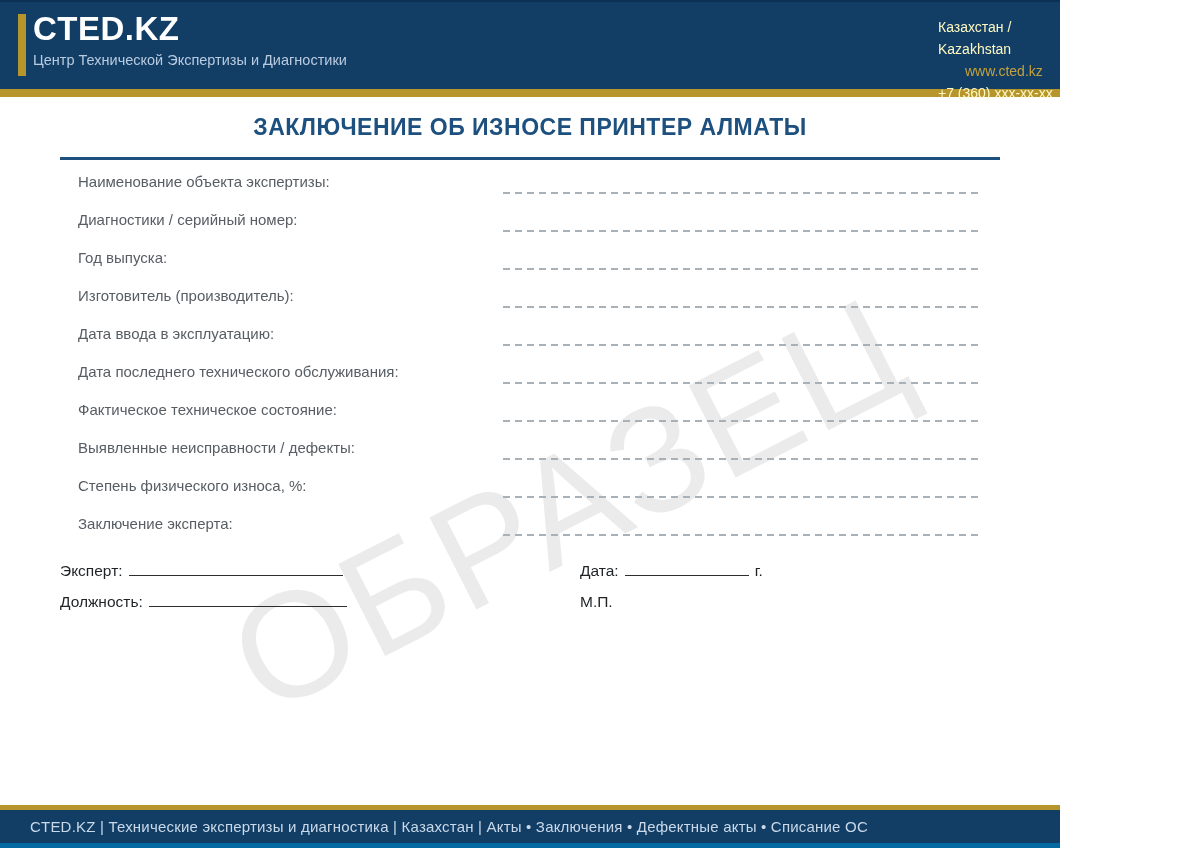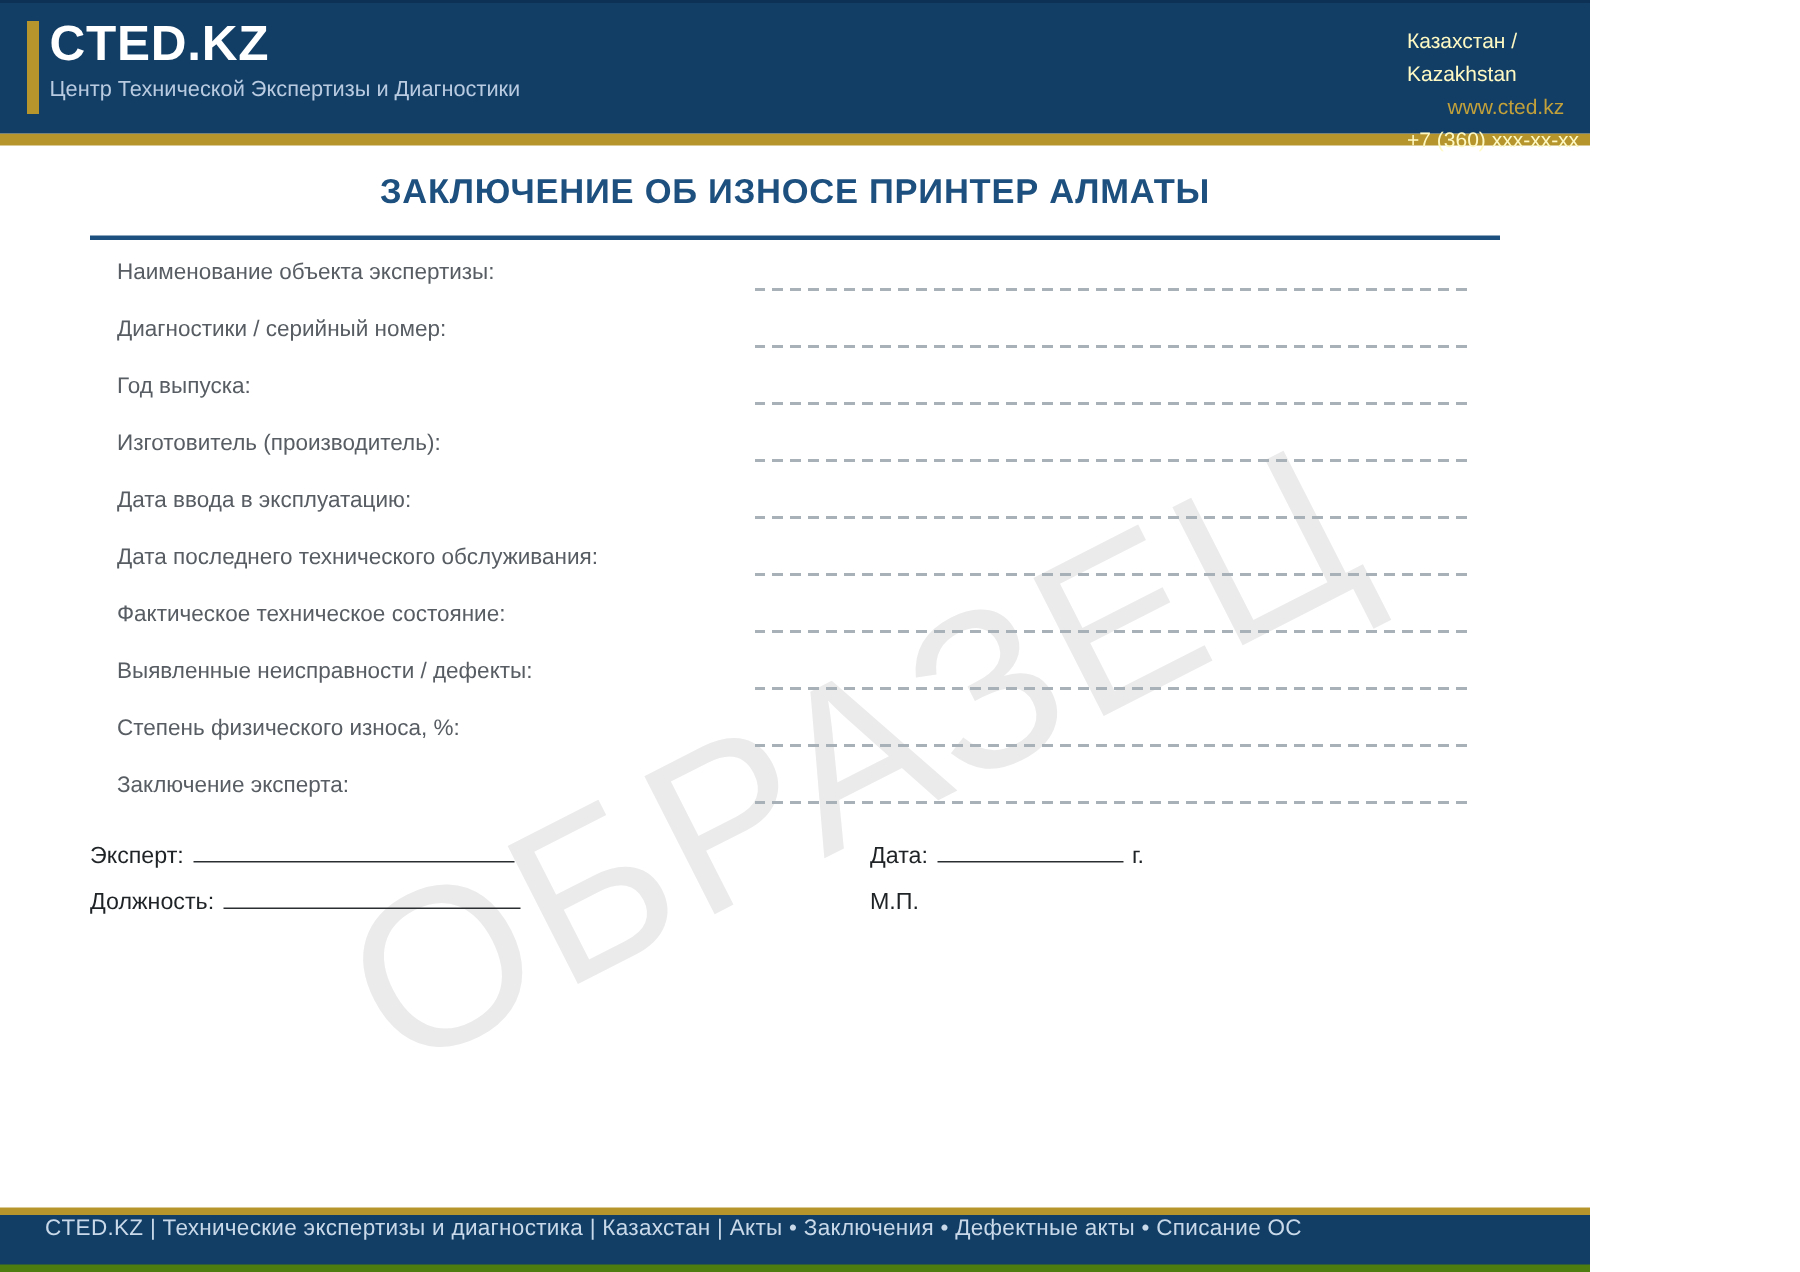--- a/index.html
+++ b/index.html
@@ -38,22 +38,22 @@
   .sig-row { display:flex; align-items:baseline; height:31px; }
   .sig-left { width:520px; flex:none; }
   .uline { display:inline-block; border-bottom:1.5px solid #2A2E31; height:13px; margin-left:6px; vertical-align:baseline; }
   .uline-expert { width:214px; }
   .uline-position { width:198px; }
   .uline-date { width:124px; }
   .date-suffix { margin-left:6px; }
 
   
   .footer-gold { height:5px; background:#B6952C; flex:none; margin-top:auto; }
-  .footer { height:38px; background:#123E66; border-bottom:5px solid #4d7c0f; flex:none;
-            display:flex; padding-left:30px; }
+  .footer { height:38px; background:#123E66; border-bottom:5px solid #0369a1; flex:none;
+            display:flex; align-items:center; padding-left:30px; }
   .footer-text { color:#C9D9E9; font-size:15px; letter-spacing:0.2px; }
 </style>
 </head>
 <body>
 
 <div class="page">
 
   <div class="header">
     <div class="gold-accent"></div>
     <div class="logo-block">

